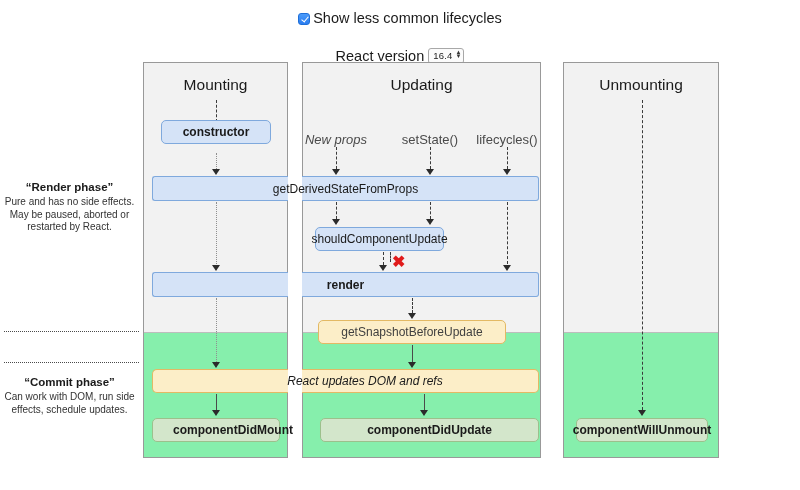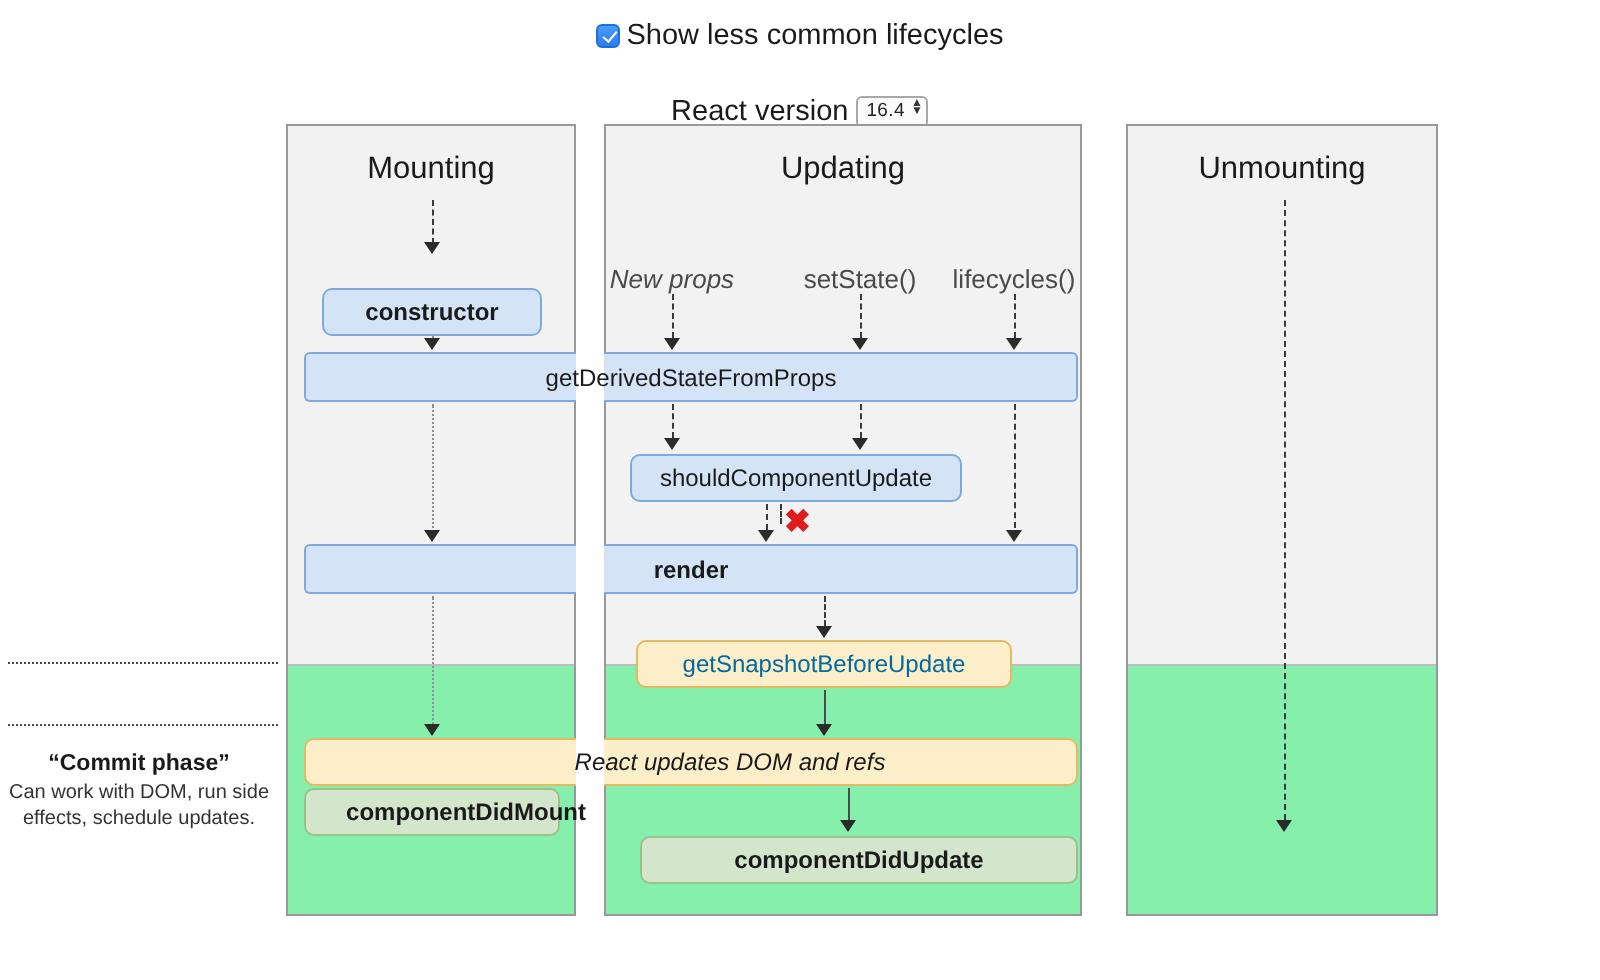--- a/index.html
+++ b/index.html
@@ -164,43 +164,43 @@
     font-size: 12px;
     line-height: 1;
     display: flex;
     align-items: center;
     justify-content: center;
     text-align: center;
     z-index: 4;
   }
   .node.blue  { background: #d5e3f7; border: 1px solid #7fa9dd; color: #1a1a1a; }
   .node.wide  { background: #d5e3f7; border: 1px solid #7fa9dd; border-radius: 3px; }
-  .node.yellow{ background: #fceec8; border: 1px solid #e3b964; color: #0369a1; }
+  .node.yellow{ background: #fceec8; border: 1px solid #e3b964; color: #404040; }
   .node.green { background: #d3e6cb; border: 1px solid #9cc08c; color: #1a1a1a; }
 
-  #n-constructor       { left: 161px; top: 144px; width: 110px; height: 24px; font-weight: bold; }
+  #n-constructor       { left: 161px; top: 120px; width: 110px; height: 24px; font-weight: bold; }
   #n-gdsfp-left        { left: 152px; top: 176px; width: 136px; height: 25px; border-right: none;
                          border-top-right-radius: 0; border-bottom-right-radius: 0; }
   #n-gdsfp-right       { left: 302px; top: 176px; width: 237px; height: 25px; border-left: none;
                          border-top-left-radius: 0; border-bottom-left-radius: 0; }
   #n-gdsfp-text        { left: 152px; top: 176px; width: 387px; height: 25px; z-index: 5;
                          display:flex; align-items:center; justify-content:center; }
-  #n-scu               { left: 315px; top: 227px; width: 166px; height: 24px; }
+  #n-scu               { left: 315px; top: 227px; width: 129px; height: 24px; }
   #n-render-left       { left: 152px; top: 272px; width: 136px; height: 25px; border-right: none;
                          border-top-right-radius: 0; border-bottom-right-radius: 0; }
   #n-render-right      { left: 302px; top: 272px; width: 237px; height: 25px; border-left: none;
                          border-top-left-radius: 0; border-bottom-left-radius: 0; }
   #n-render-text       { left: 152px; top: 272px; width: 387px; height: 25px; z-index: 5; font-weight: bold; }
   #n-gsbu              { left: 318px; top: 320px; width: 188px; height: 24px; }
   #n-updates-left      { left: 152px; top: 369px; width: 136px; height: 24px; border-right: none;
                          border-top-right-radius: 0; border-bottom-right-radius: 0; }
   #n-updates-right     { left: 302px; top: 369px; width: 237px; height: 24px; border-left: none;
                          border-top-left-radius: 0; border-bottom-left-radius: 0; }
   #n-updates-text      { left: 152px; top: 369px; width: 426px; height: 24px; z-index: 5; font-style: italic; }
-  #n-cdm               { left: 152px; top: 394px; width: 128px; height: 24px; font-weight: bold; padding-left: 34px; }
+  #n-cdm               { left: 152px; top: 418px; width: 128px; height: 24px; font-weight: bold; padding-left: 34px; }
   #n-cdu               { left: 320px; top: 418px; width: 219px; height: 24px; font-weight: bold; }
   #n-cwu               { left: 576px; top: 418px; width: 132px; height: 24px; font-weight: bold; }
 
   .span-text {
     position: absolute;
     box-sizing: border-box;
     display: flex;
     align-items: center;
     justify-content: center;
     font-size: 12px;
@@ -278,20 +278,24 @@
   </div>
   <div class="col" id="col-updating">
     <div class="shade"></div>
     <div class="col-title">Updating</div>
   </div>
   <div class="col" id="col-unmounting">
     <div class="shade"></div>
     <div class="col-title">Unmounting</div>
   </div>
 
+  <div class="phase" id="phase-render">
+    <div class="ph-title">“Render phase”</div>
+    <div class="ph-desc">Pure and has no side effects. May be paused, aborted or restarted by React.</div>
+  </div>
   <div class="dotted-rule" id="rule-1"></div>
   <div class="dotted-rule" id="rule-2"></div>
   <div class="phase" id="phase-commit">
     <div class="ph-title">“Commit phase”</div>
     <div class="ph-desc">Can work with DOM, run side effects, schedule updates.</div>
   </div>
 
   <div class="conn dash" style="left:216px; top:100px;  height:22px;"></div>
   <div class="arrowhead" style="left:211.5px; top:121px;"></div>
 
@@ -359,14 +363,15 @@
   <div class="span-text" id="n-render-text">render</div>
 
   <div class="node yellow" id="n-gsbu">getSnapshotBeforeUpdate</div>
 
   <div class="node yellow" id="n-updates-left"></div>
   <div class="node yellow" id="n-updates-right"></div>
   <div class="span-text" id="n-updates-text">React updates DOM and refs</div>
 
   <div class="node green" id="n-cdm">componentDidMount</div>
   <div class="node green" id="n-cdu">componentDidUpdate</div>
+  <div class="node green" id="n-cwu">componentWillUnmount</div>
 
 </div>
 
 </body></html>

